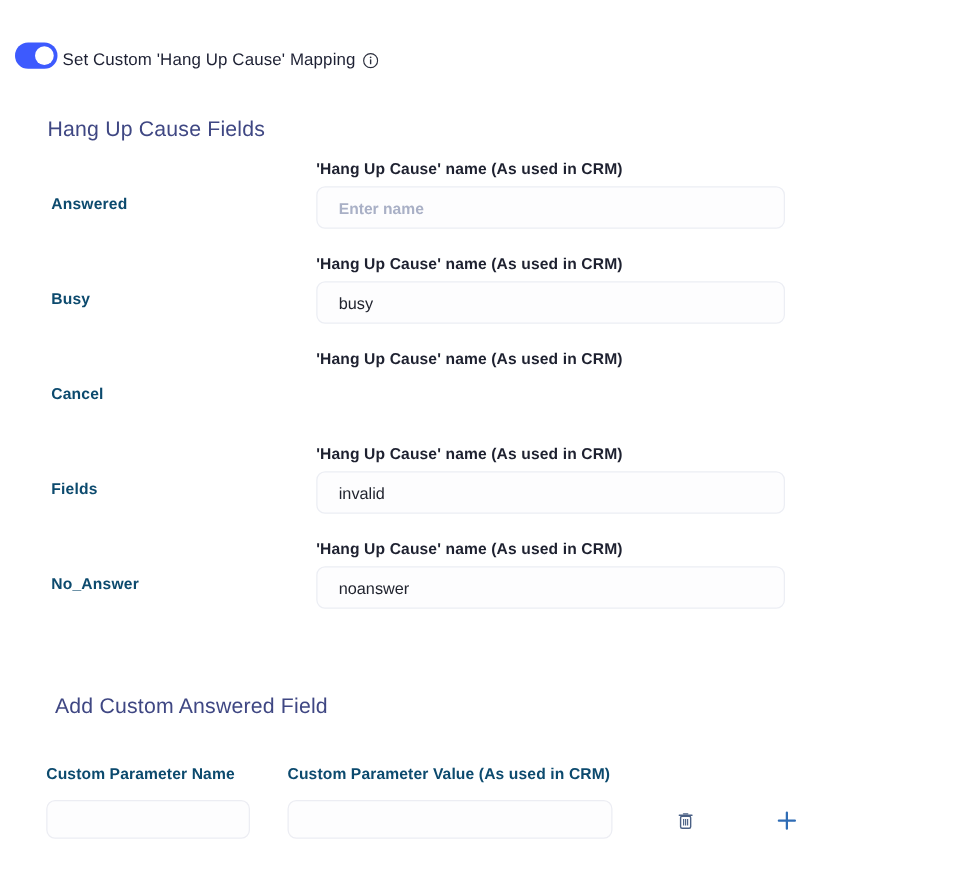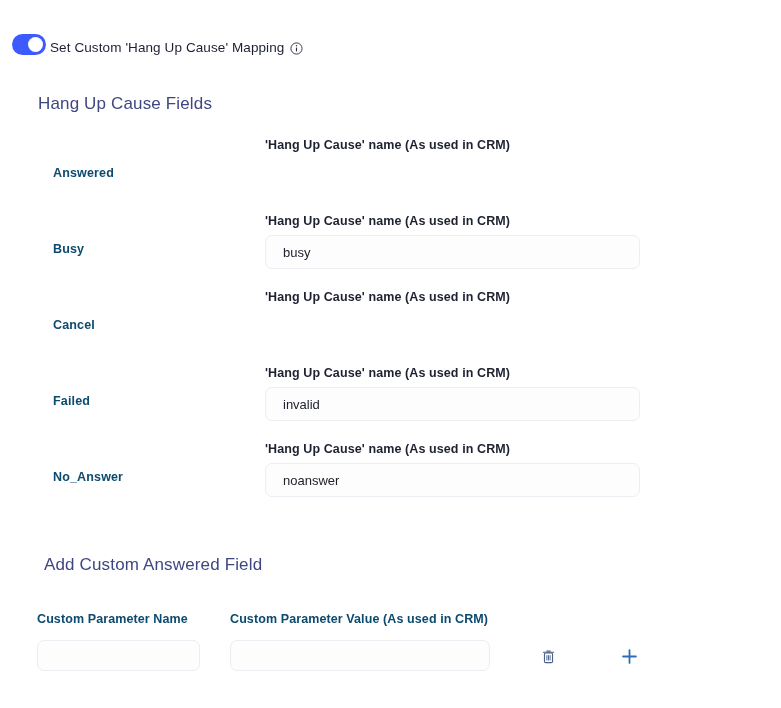--- a/index.html
+++ b/index.html
@@ -66,24 +66,23 @@
     letter-spacing: .15px;
     white-space: nowrap;
     margin-left: 16px;
   }
   #hangup-title { left: 22px; top: 94px; }
   #custom-title { left: 28px; top: 555px; }
 
   
   .rows {
     position: absolute;
-    left: 16px;
+    left: 4px;
     top: 126px;
     width: 709px;
-    margin-top: 10px;
   }
   .row {
     position: relative;
     height: 76px;
   }
   .row-label {
     position: absolute;
     left: 37px;
     top: 30px;
     font-size: 12.5px;
@@ -187,36 +186,37 @@
   </span>
 </div>
 
 <div class="section-title" id="hangup-title">Hang Up Cause Fields</div>
 
 <div class="rows">
 
   <div class="row">
     <div class="col-caption">'Hang Up Cause' name (As used in CRM)</div>
     <div class="row-label">Answered</div>
+    <input class="text-input" type="text" placeholder="Enter name" style="">
   </div>
 
   <div class="row">
     <div class="col-caption">'Hang Up Cause' name (As used in CRM)</div>
     <div class="row-label">Busy</div>
     <input class="text-input" type="text" placeholder="Enter name" value="busy" style="">
   </div>
 
   <div class="row">
     <div class="col-caption">'Hang Up Cause' name (As used in CRM)</div>
     <div class="row-label">Cancel</div>
   </div>
 
   <div class="row">
     <div class="col-caption">'Hang Up Cause' name (As used in CRM)</div>
-    <div class="row-label">Failed</div>
+    <div class="row-label">Fields</div>
     <input class="text-input" type="text" placeholder="Enter name" value="invalid" style="">
   </div>
 
   <div class="row">
     <div class="col-caption">'Hang Up Cause' name (As used in CRM)</div>
     <div class="row-label">No_Answer</div>
     <input class="text-input" type="text" placeholder="Enter name" value="noanswer" style="">
   </div>
 
 </div>

